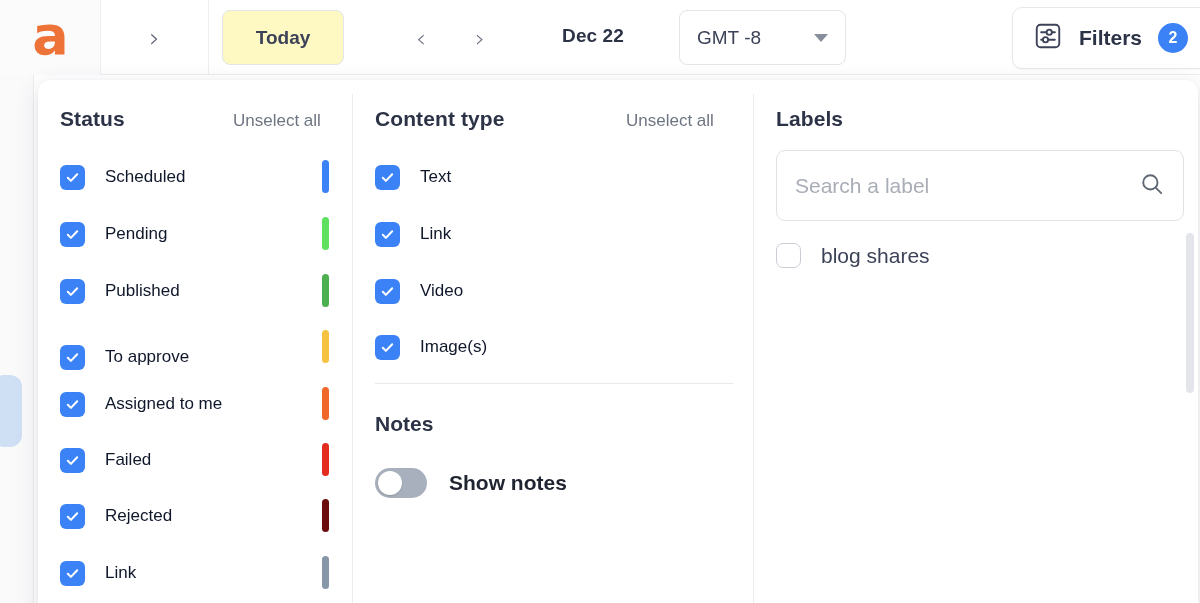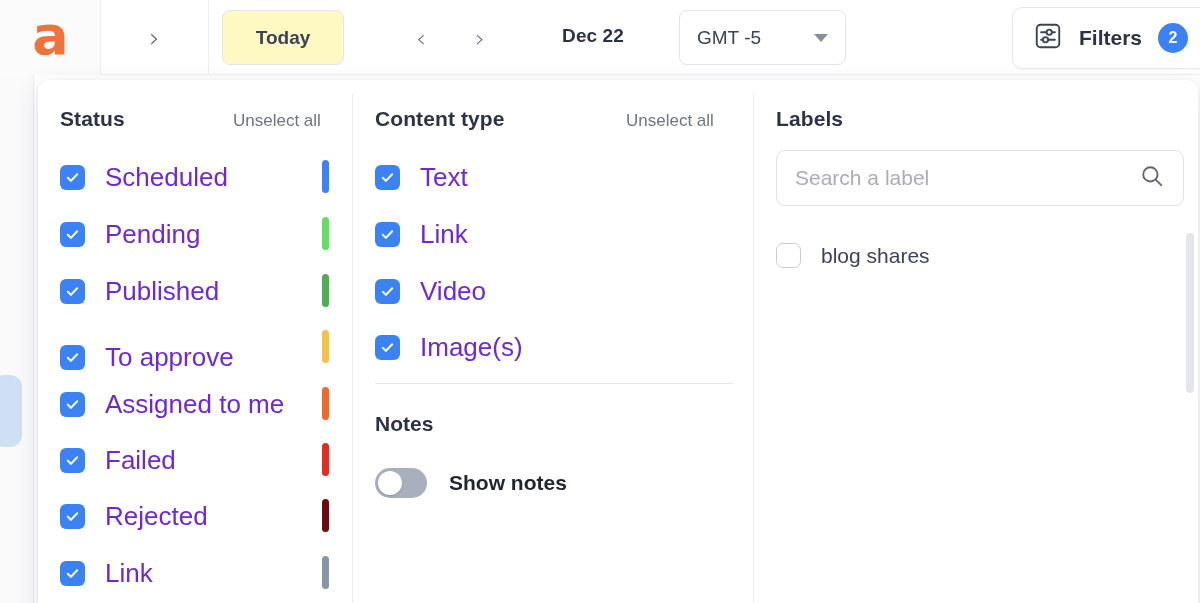--- a/index.html
+++ b/index.html
@@ -203,21 +203,21 @@
     display: flex; align-items: center; justify-content: center;
     flex: 0 0 auto;
   }
   .cbox svg { display: block; }
   .cbox.empty {
     background: #fff;
     border: 1.6px solid #c9cdd4;
   }
   .crow-label {
     margin-left: 20px;
-    font-size: 26px; color: #6d28d9;
+    font-size: 17px; color: #0f172a;
     white-space: nowrap;
   }
   .statusbar {
     position: absolute;
     width: 7px; height: 33px;
     border-radius: 4px;
   }
 
   
   .notes-sep {
@@ -247,21 +247,21 @@
     box-shadow: 0 1px 2px rgba(0,0,0,.16);
   }
   .toggle-label {
     margin-left: 22px;
     font-size: 21px; font-weight: 700; color: #1f2430;
   }
 
   
   .search-box {
     position: absolute; left: 22px; top: 70px;
-    width: 408px; height: 56px;
+    width: 408px; height: 71px;
     border: 1px solid #dfe2e6;
     border-radius: 9px;
     background: #fff;
     display: flex; align-items: center;
     padding: 0 18px;
     cursor: text;
   }
   .search-input {
     flex: 1;
     border: none; outline: none;
@@ -322,21 +322,21 @@
     <div class="arrow-btn arrow-prev">
       <span class="arrow-glyph">‹</span>
     </div>
     <div class="arrow-btn arrow-next">
       <span class="arrow-glyph">›</span>
     </div>
 
     <div class="date-label">Dec 22</div>
 
     <div class="tz-select">
-      <span class="tz-text">GMT -5</span>
+      <span class="tz-text">GMT -8</span>
       <span class="tz-caret"></span>
     </div>
 
     <div class="filters-btn">
       <span class="filters-ico">
         <svg width="30" height="30" viewBox="0 0 24 24" fill="none" stroke="#3c4257" stroke-width="1.5" stroke-linecap="round">
           <rect x="3" y="3" width="18" height="18" rx="3"></rect>
           <line x1="6.5" y1="9" x2="17.5" y2="9"></line>
           <line x1="6.5" y1="15" x2="17.5" y2="15"></line>
           <circle cx="13" cy="9" r="2.1" fill="#fff"></circle>

